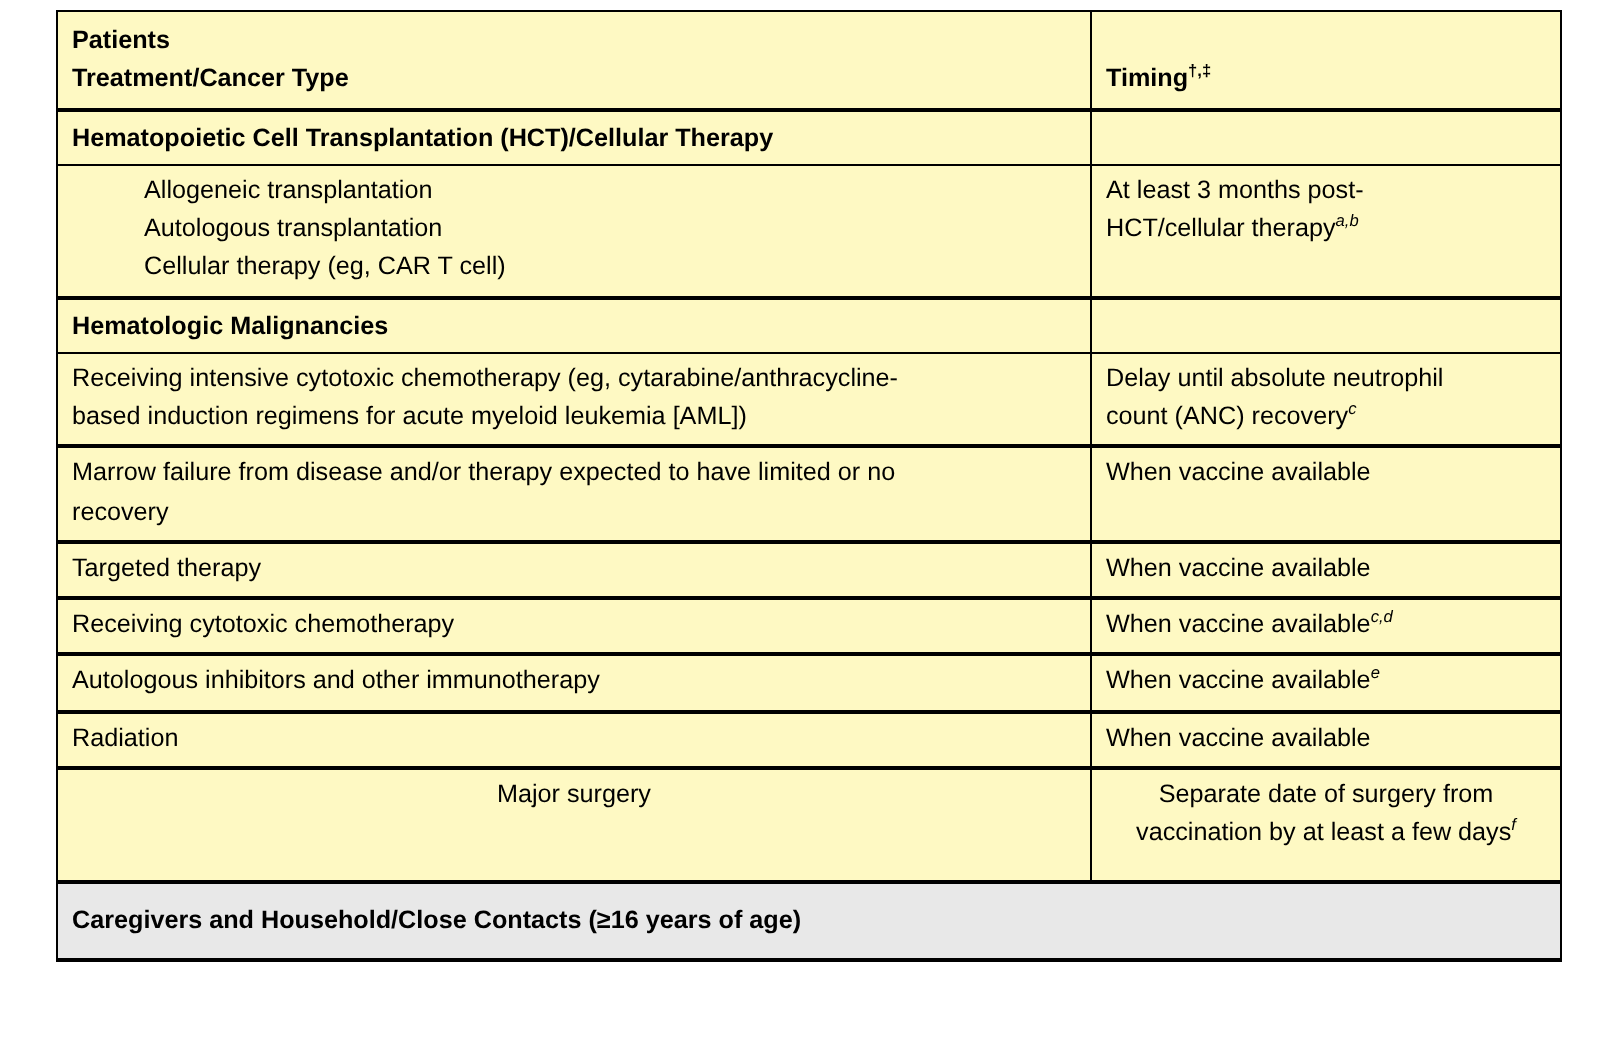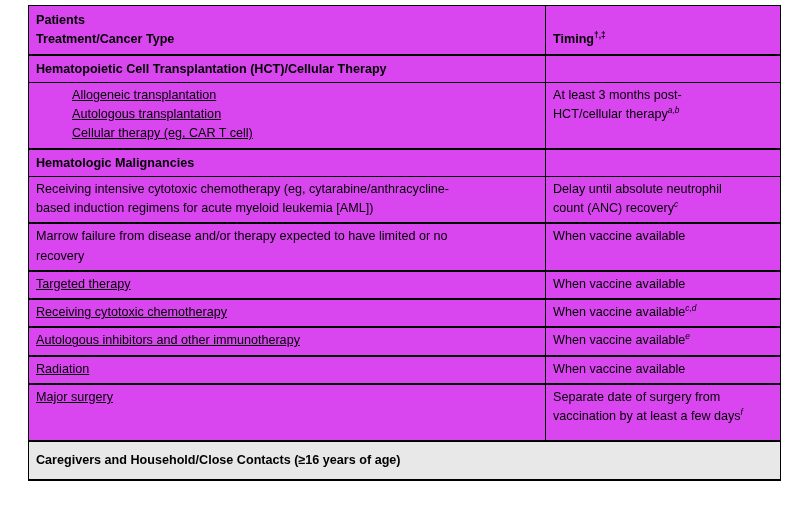--- a/index.html
+++ b/index.html
@@ -37,21 +37,21 @@
 
   table.guide td {
     vertical-align: top;
     padding: 3px 7px 4px 7px;
     font-size: 12.6px;
     line-height: 1.53;
     border-left: 1.4px solid #000;
     border-right: 1.4px solid #000;
     border-top: 1.1px solid #000;
     border-bottom: 1.1px solid #000;
-    background: #d946ef;
+    background: #fef9c3;
   }
 
   
   tr.head td {
     font-weight: bold;
     border-top: 1.6px solid #000;
     border-bottom: 2.6px solid #000;
     padding-top: 5px;
     padding-bottom: 4px;
   }
@@ -63,37 +63,37 @@
   tr.section td {
     font-weight: bold;
     border-top: 2.4px solid #000;
     border-bottom: 1.1px solid #000;
     padding-top: 4px;
     padding-bottom: 3px;
   }
   tr.thick-bottom td { border-bottom: 2.4px solid #000; }
 
   
-  .indent-1 { padding-left: 36px; text-decoration: underline; }
+  .indent-1 { padding-left: 36px; }
 
   .hang {
     padding-left: 22px;
     text-indent: 0;
     margin-top: 44px;
   }
   tr.shaded-band td {
     background: #e8e8e8;
     font-weight: bold;
     border-top: 2.6px solid #000;
     border-bottom: 2.6px solid #000;
     padding-top: 9px;
     padding-bottom: 9px;
   }
 
-  tr.last-body td { border-bottom: 2.6px solid #000; }
+  tr.last-body td { border-bottom: 2.6px solid #000; text-align: center; }
 
   .line2 { display: block; }
 
   sup {
     font-size: 0.66em;
     line-height: 0;
     vertical-align: super;
     font-style: italic;
   }
   sup.plain { font-style: normal; }

